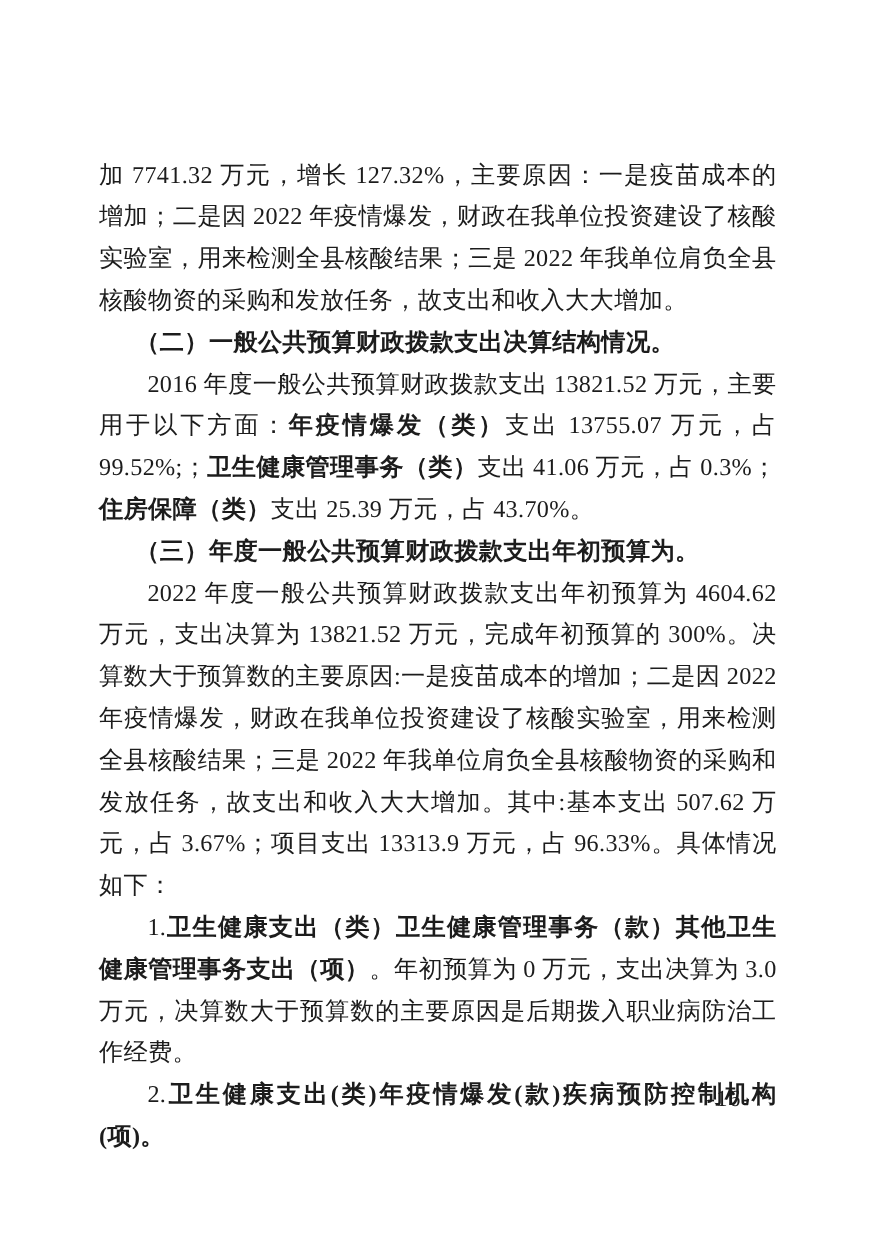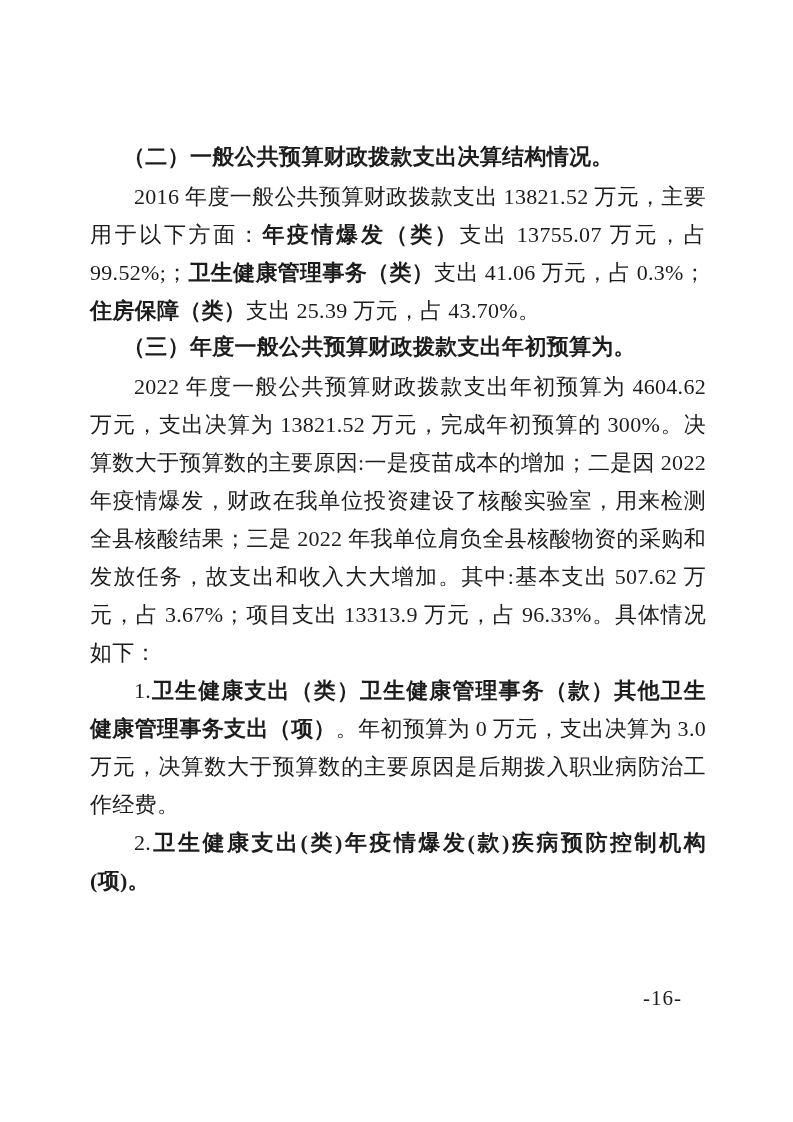--- a/index.html
+++ b/index.html
@@ -31,41 +31,41 @@
     margin: 0;
     padding: 0;
     text-indent: 2em;
   }
   .para.noindent {
     text-indent: 0;
   }
   .para.heading {
     font-weight: bold;
     text-indent: 1.5em;
-    font-family: Liberation Mono, monospace;
   }
   .b {
     font-weight: bold;
   }
   .pagenum {
     position: absolute;
     top: 986px;
     left: 643px;
     font-size: 21px;
     letter-spacing: 1px;
     color: #1c1c1c;
   }
 </style>
 </head>
 <body>
 
 <div class="page">
 
   <div class="content">
 
+    <p class="para noindent"><span>加 7741.32 万元，增长 127.32%，主要原因：一是疫苗成本的增加；二是因 2022 年疫情爆发，财政在我单位投资建设了核酸实验室，用来检测全县核酸结果；三是 2022 年我单位肩负全县核酸物资的采购和发放任务，故支出和收入大大增加。</span></p>
 
     <p class="para heading"><span class="b">（二）一般公共预算财政拨款支出决算结构情况。</span></p>
 
     <p class="para"><span>2016 年度一般公共预算财政拨款支出 13821.52 万元，主要用于以下方面：</span><span class="b">年疫情爆发（类）</span><span>支出 13755.07 万元，占 99.52%;；</span><span class="b">卫生健康管理事务（类）</span><span>支出 41.06 万元，占 0.3%；</span><span class="b">住房保障（类）</span><span>支出 25.39 万元，占 43.70%。</span></p>
 
     <p class="para heading"><span class="b">（三）年度一般公共预算财政拨款支出年初预算为。</span></p>
 
     <p class="para"><span>2022 年度一般公共预算财政拨款支出年初预算为 4604.62 万元，支出决算为 13821.52 万元，完成年初预算的 300%。决算数大于预算数的主要原因:一是疫苗成本的增加；二是因 2022 年疫情爆发，财政在我单位投资建设了核酸实验室，用来检测全县核酸结果；三是 2022 年我单位肩负全县核酸物资的采购和发放任务，故支出和收入大大增加。其中:基本支出 507.62 万元，占 3.67%；项目支出 13313.9 万元，占 96.33%。具体情况如下：</span></p>
 
     <p class="para"><span>1.</span><span class="b">卫生健康支出（类）卫生健康管理事务（款）其他卫生健康管理事务支出（项）</span><span>。年初预算为 0 万元，支出决算为 3.0 万元，决算数大于预算数的主要原因是后期拨入职业病防治工作经费。</span></p>

